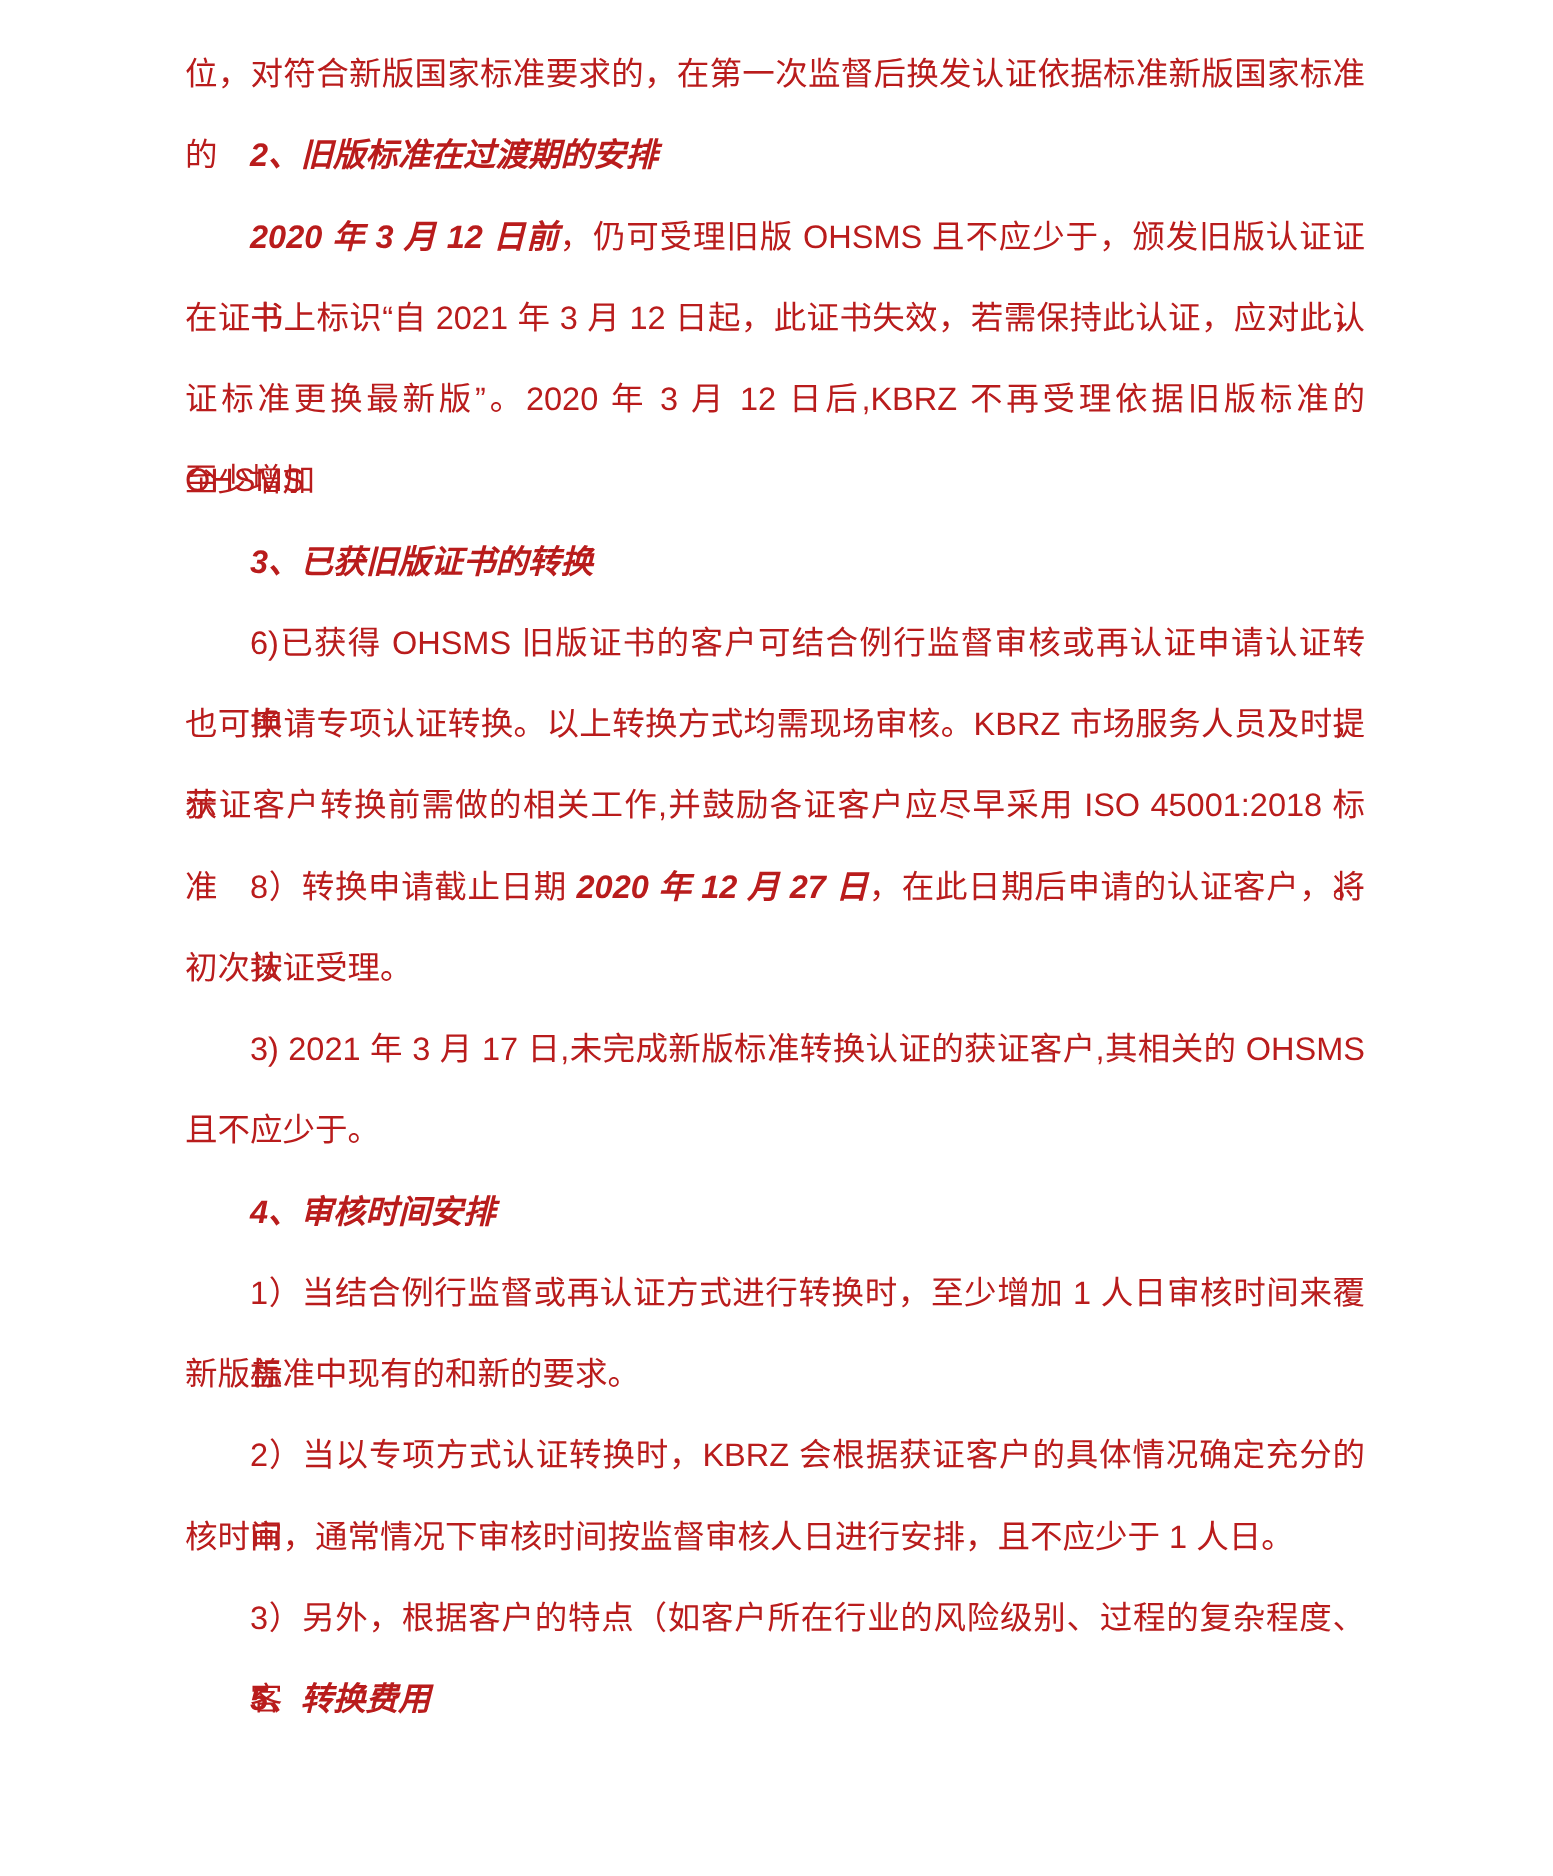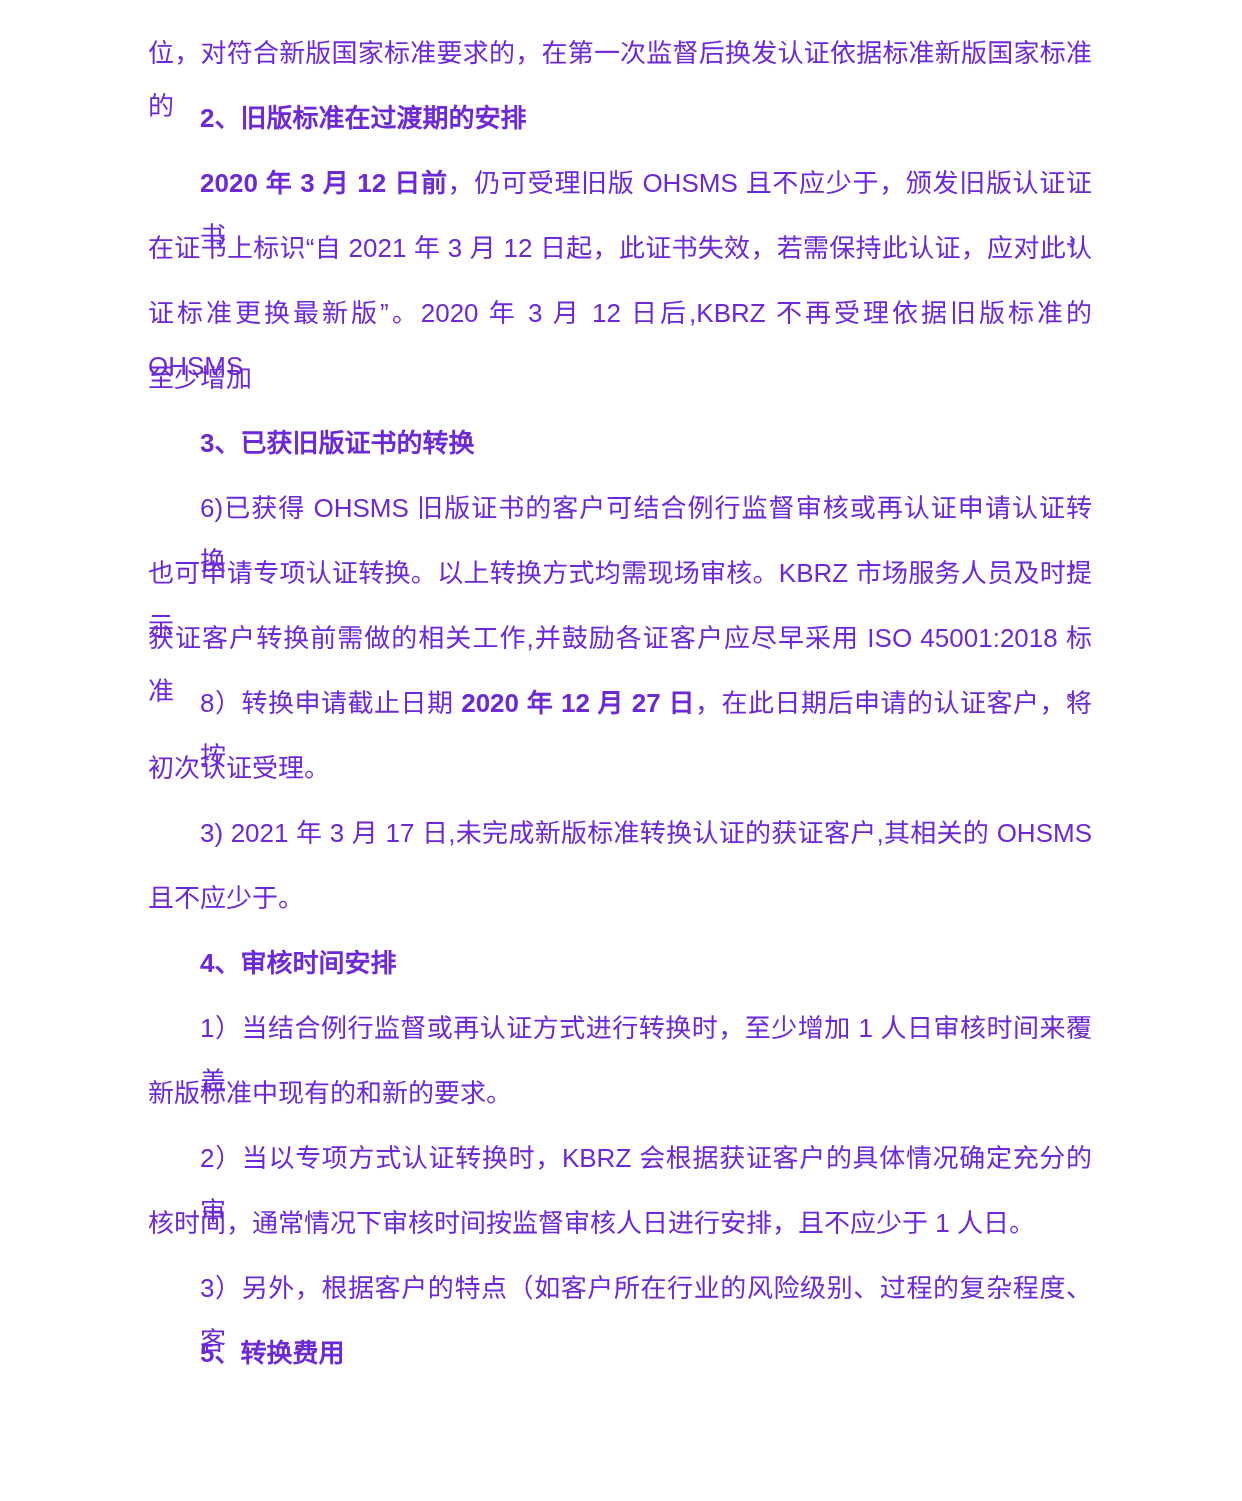--- a/index.html
+++ b/index.html
@@ -15,35 +15,36 @@
   }
   .doc-page {
     box-sizing: border-box;
     width: 1242px;
     height: 1501px;
     padding: 27px 150px 0 148px;
     background: #ffffff;
   }
   .doc-line {
     height: 65px;
-    line-height: 53px;
+    line-height: 65px;
     font-size: 26px;
-    color: #6d28d9;
+    color: #b91c1c;
     text-align: left;
     overflow: visible;
   }
   .doc-line.justify {
     text-align: justify;
     text-align-last: justify;
   }
   .doc-line.indent {
     padding-left: 52px;
   }
   .seg-bold {
     font-weight: bold;
+    font-style: italic;
   }
   .doc-line.heading {
     font-weight: bold;
   }
 </style>
 </head>
 <body>
 
 <div class="doc-page">
   <div id="doc-lines">

